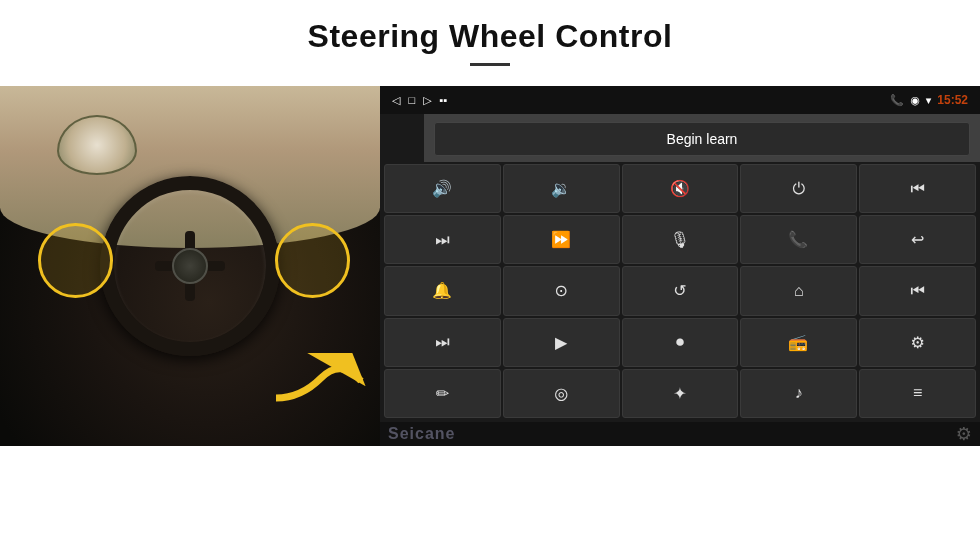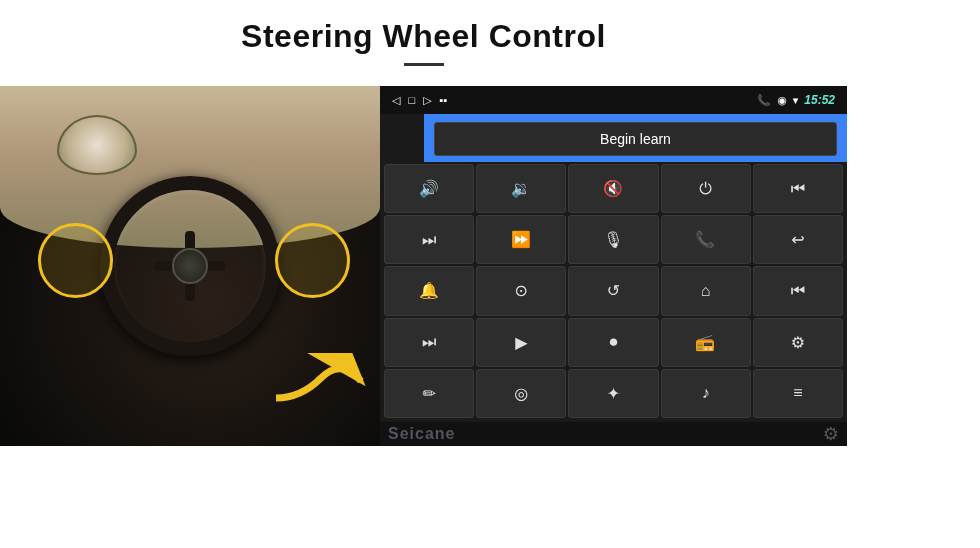--- a/index.html
+++ b/index.html
@@ -5,21 +5,21 @@
     * { margin: 0; padding: 0; box-sizing: border-box; }
     body {
       width: 980px;
       height: 548px;
       background: #fff;
       font-family: Arial, sans-serif;
       overflow: hidden;
     }
 
     .page-container {
-      width: 847px;
+      width: 980px;
       height: 548px;
       display: flex;
       flex-direction: column;
       align-items: center;
       background: #fff;
     }
 
     .header-section {
       width: 100%;
       text-align: center;
@@ -209,29 +209,28 @@
     .statusbar-right {
       display: flex;
       gap: 6px;
       align-items: center;
       color: #fff;
       font-size: 11px;
     }
 
     .time-display {
       font-size: 12px;
-      color: #5eead4;
+      color: #c2410c;
       font-weight: bold;
-      font-style: italic;
     }
 
     
     .begin-learn-row {
       padding: 8px 10px 6px;
-      background: #3b82f6;
+      background: #404040;
       margin-left: 44px;
     }
 
     .begin-learn-btn {
       width: 100%;
       background: #2a2a2a;
       border: 1px solid #444;
       border-radius: 3px;
       color: #fff;
       padding: 8px;

